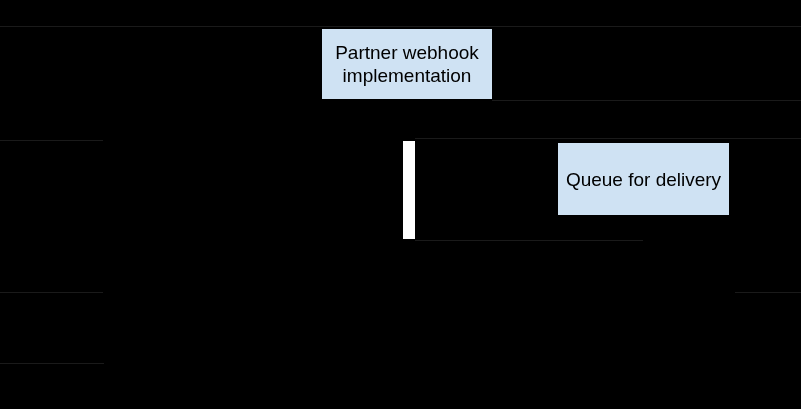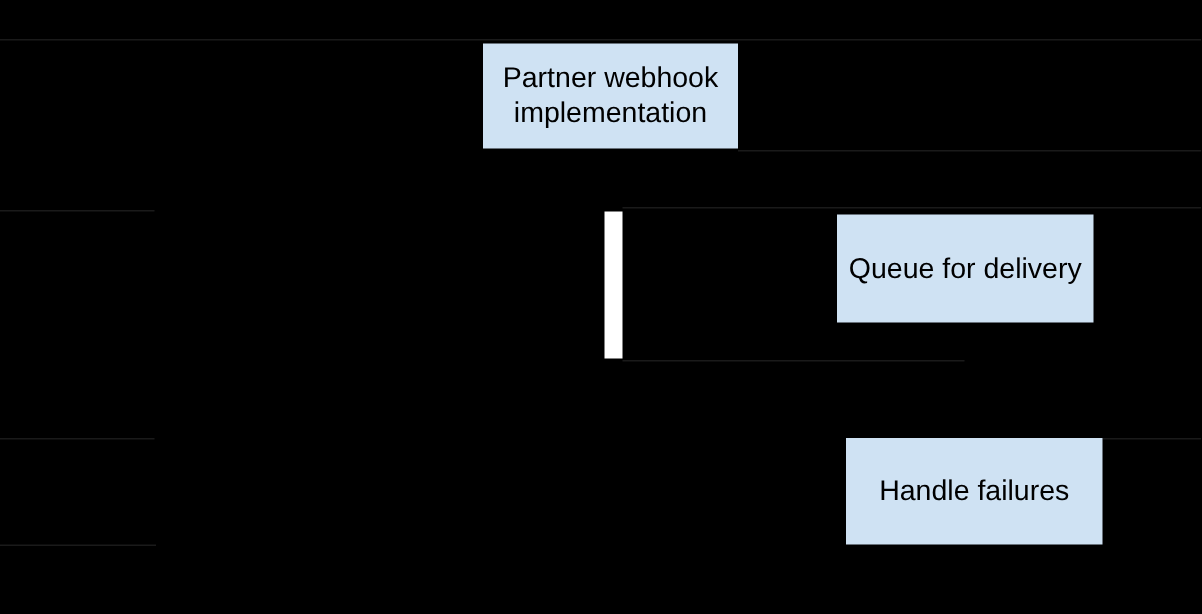--- a/index.html
+++ b/index.html
@@ -71,17 +71,14 @@
 
 
   <div class="node" id="node-partner-webhook">
     <span>Partner webhook implementation</span>
   </div>
 
   <div class="node" id="node-queue">
     <span>Queue for delivery</span>
   </div>
 
-  <div class="node" id="node-handle-failures">
-    <span>Handle failures</span>
-  </div>
 
 </div>
 
 </body></html>

